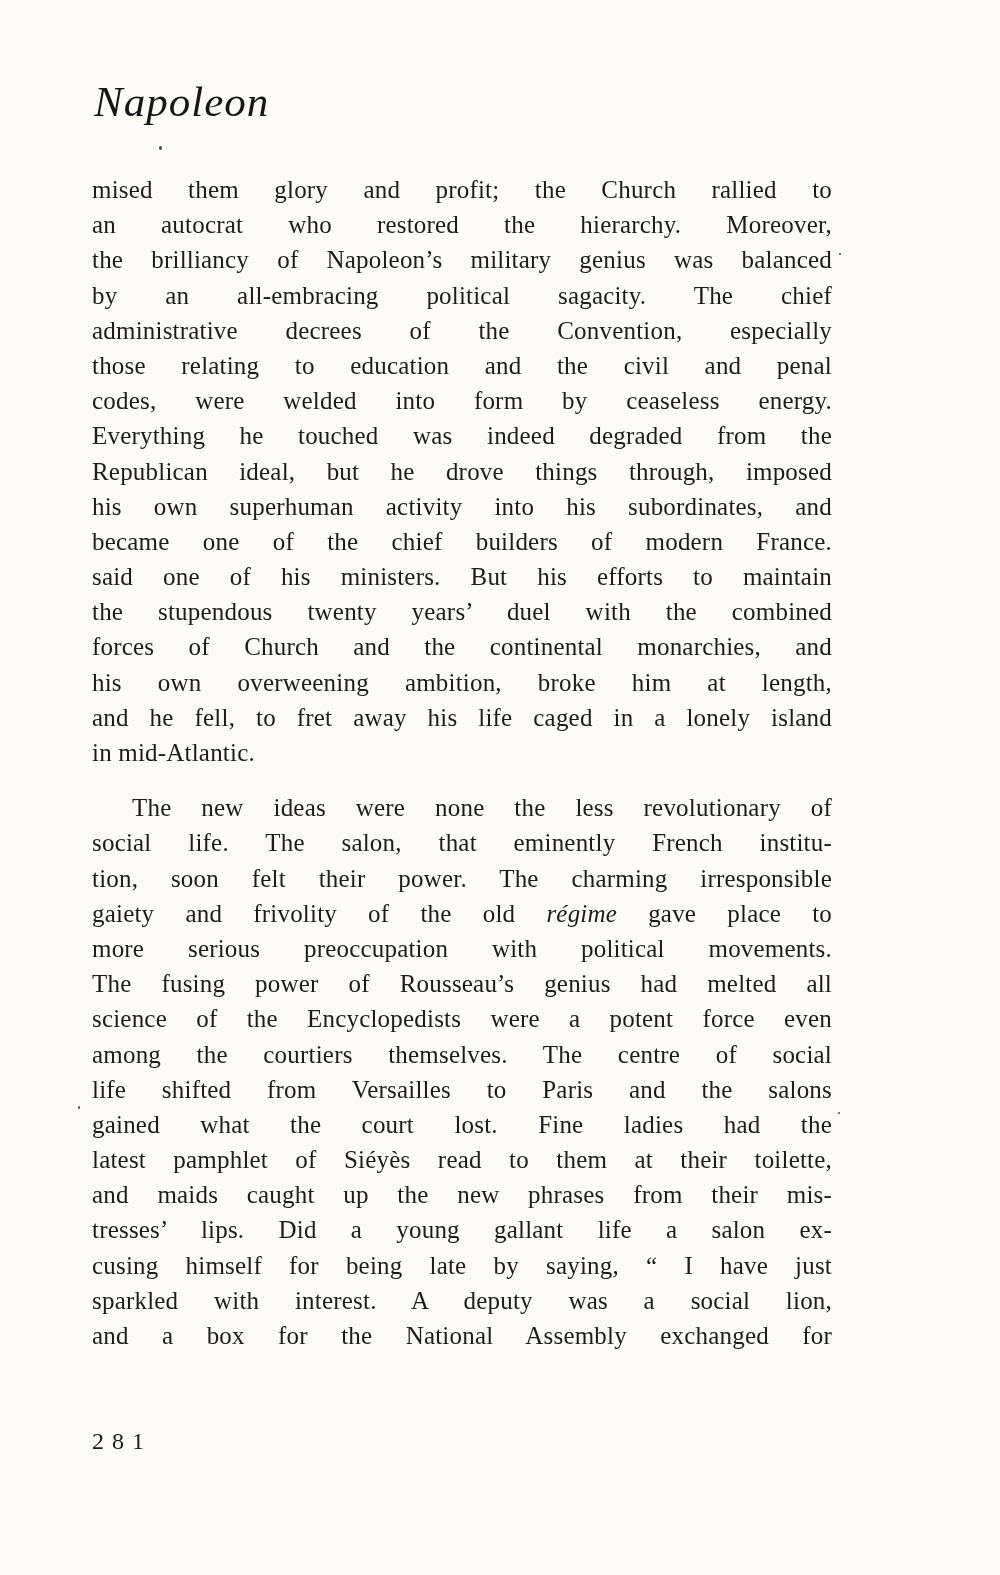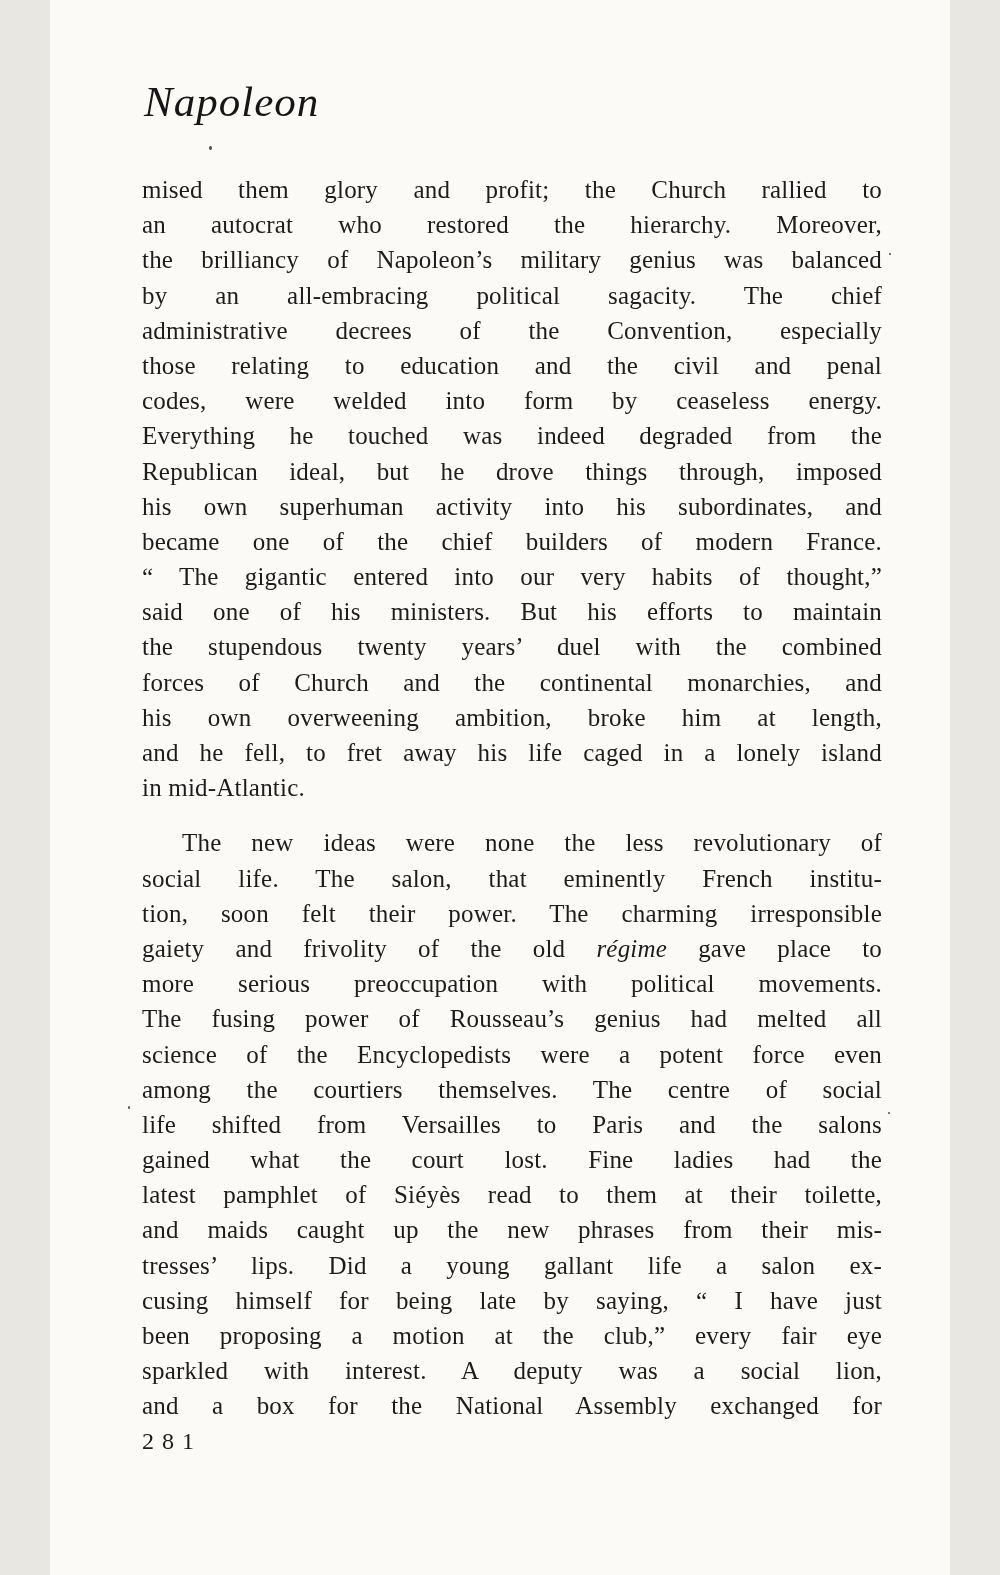--- a/index.html
+++ b/index.html
@@ -2,21 +2,21 @@
 <html><head>
 <meta charset="utf-8">
 <style>
   html, body {
     margin: 0;
     padding: 0;
     background: #e9e7e2;
   }
   .page {
     position: relative;
-    width: 900px;
+    width: 1000px;
     height: 1575px;
     margin: 0 auto;
     background: #fbfaf7;
     color: #1c1c1c;
     font-family: "Liberation Serif", "DejaVu Serif", serif;
     overflow: hidden;
   }
   .running-head {
     position: absolute;
     left: 94px;
@@ -94,21 +94,20 @@
         <div class="line"><span>an autocrat who restored the hierarchy.  Moreover,</span></div>
         <div class="line"><span>the brilliancy of Napoleon’s military genius was balanced</span></div>
         <div class="line"><span>by an all-embracing political sagacity.  The chief</span></div>
         <div class="line"><span>administrative decrees of the Convention, especially</span></div>
         <div class="line"><span>those relating to education and the civil and penal</span></div>
         <div class="line"><span>codes, were welded into form by ceaseless energy.</span></div>
         <div class="line"><span>Everything he touched was indeed degraded from the</span></div>
         <div class="line"><span>Republican ideal, but he drove things through, imposed</span></div>
         <div class="line"><span>his own superhuman activity into his subordinates, and</span></div>
         <div class="line"><span>became one of the chief builders of modern France.</span></div>
-        <div class="line"><span>“ The gigantic entered into our very habits of thought,”</span></div>
         <div class="line"><span>said one of his ministers.  But his efforts to maintain</span></div>
         <div class="line"><span>the stupendous twenty years’ duel with the combined</span></div>
         <div class="line"><span>forces of Church and the continental monarchies, and</span></div>
         <div class="line"><span>his own overweening ambition, broke him at length,</span></div>
         <div class="line"><span>and he fell, to fret away his life caged in a lonely island</span></div>
         <div class="line no-just"><span>in mid-Atlantic.</span></div>
       </div>
       <div>
         <div class="line indent"><span>The new ideas were none the less revolutionary of</span></div>
         <div class="line"><span>social life.   The salon, that eminently French institu-</span></div>
@@ -117,21 +116,20 @@
         <div class="line"><span>more serious preoccupation with political movements.</span></div>
         <div class="line"><span>The fusing power of Rousseau’s genius had melted all</span></div>
         <div class="line"><span>science of the Encyclopedists were a potent force even</span></div>
         <div class="line"><span>among the courtiers themselves.   The centre of social</span></div>
         <div class="line"><span>life shifted from Versailles to Paris and the salons</span></div>
         <div class="line"><span>gained what the court lost.   Fine ladies had the</span></div>
         <div class="line"><span>latest pamphlet of Siéyès read to them at their toilette,</span></div>
         <div class="line"><span>and maids caught up the new phrases from their mis-</span></div>
         <div class="line"><span>tresses’ lips.   Did a young gallant life a salon ex-</span></div>
         <div class="line"><span>cusing himself for being late by saying, “ I have just</span></div>
-        <div class="line"><span>been proposing a motion at the club,” every fair eye</span></div>
         <div class="line"><span>sparkled with interest.   A deputy was a social lion,</span></div>
         <div class="line"><span>and a box for the National Assembly exchanged for</span></div>
       </div>
     </div>
 
   <div class="page-number">281</div>
 
 </div>
 
 </body></html>

